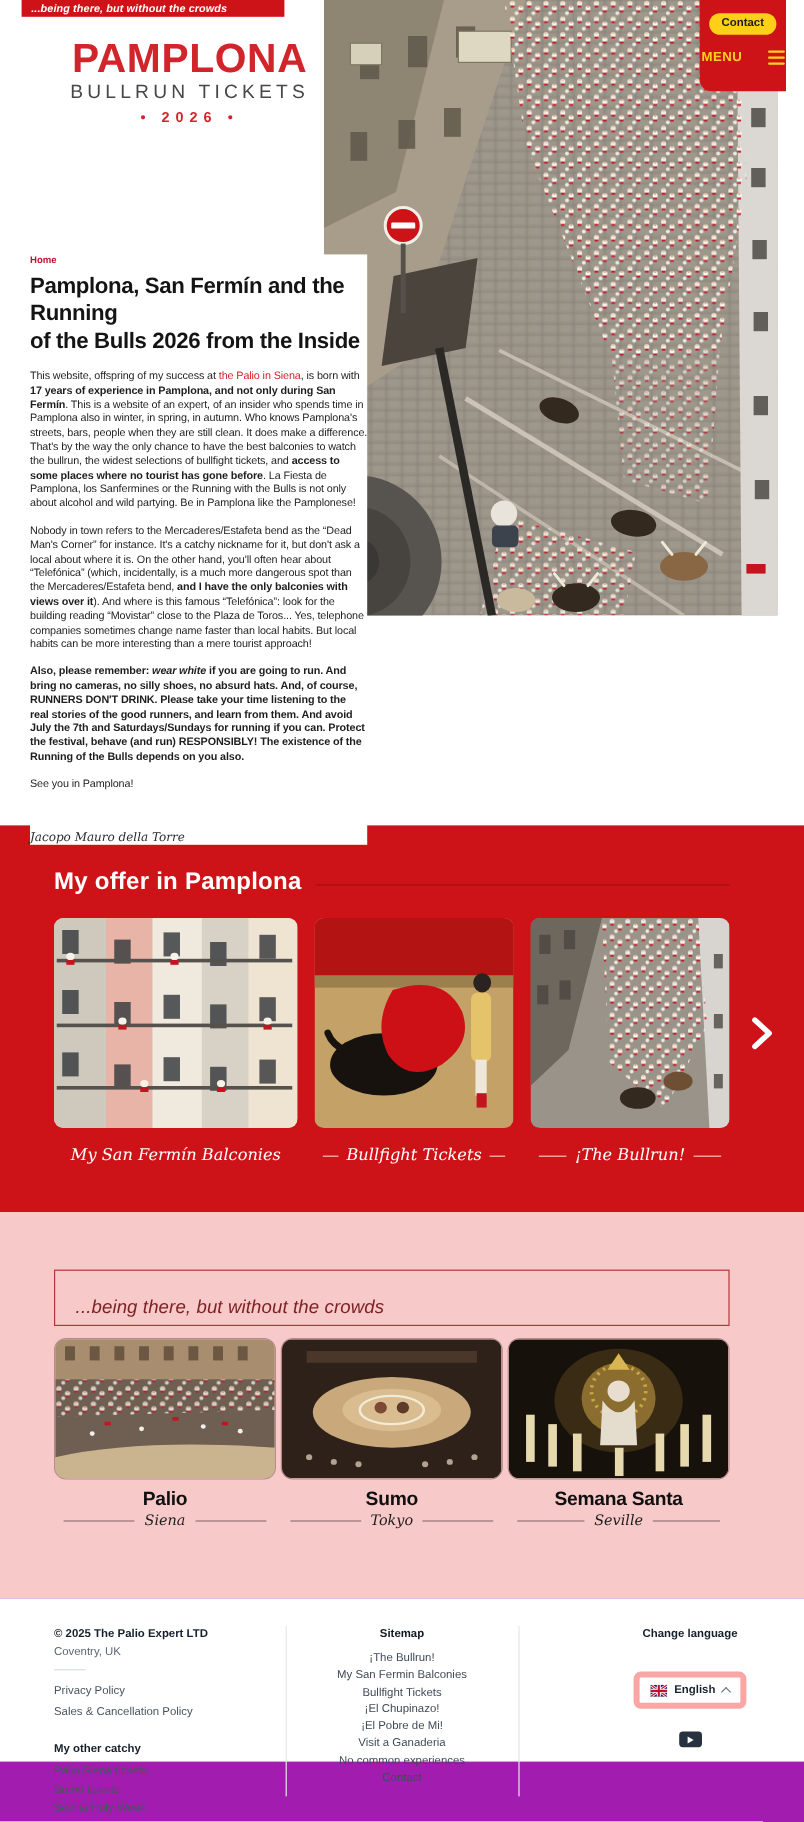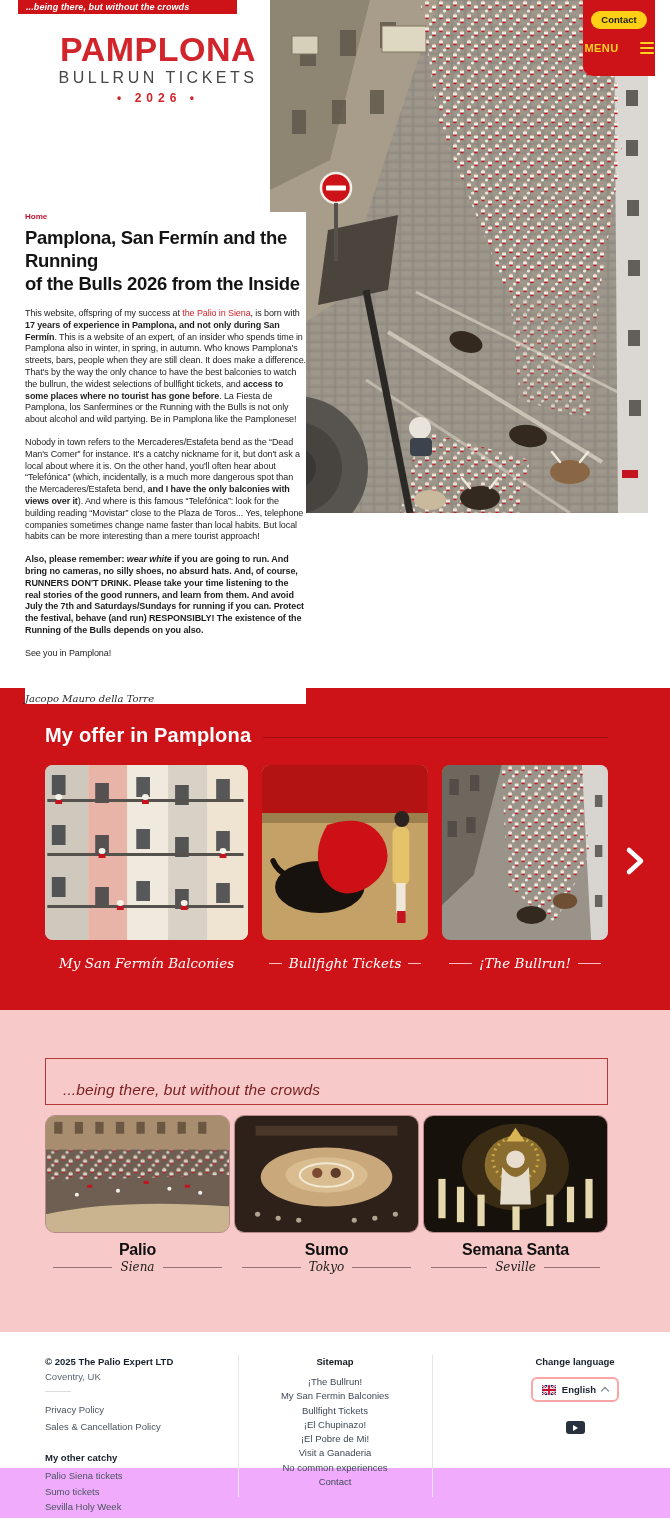--- a/index.html
+++ b/index.html
@@ -1,18 +1,18 @@
 <!DOCTYPE html>
 <html><head>
 <meta charset="utf-8">
 <style>
   * { margin:0; padding:0; box-sizing:border-box; }
   html,body { background:#ffffff; }
   body { font-family:"Liberation Sans", sans-serif; }
-  .page { position:relative; width:670px; height:1518px; margin:0 auto; background:#f0abfc; overflow:hidden; }
+  .page { position:relative; width:670px; height:1518px; margin:0 auto; background:#a21caf; overflow:hidden; }
 
   
   .hero { position:absolute; left:0; top:0; width:670px; height:688px; background:#fff; }
   .hero-photo { position:absolute; left:270px; top:0; width:378px; height:513px; z-index:1; }
   .hero-photo svg { display:block; width:100%; height:100%; }
 
   .top-banner { position:absolute; left:18px; top:0; width:219px; height:14px; background:#ce1318; z-index:3;
     display:flex; align-items:center; padding-left:8px; }
   .top-banner span { color:#fff; font-size:9px; font-weight:700; font-style:italic; letter-spacing:.1px; }
 
@@ -76,22 +76,22 @@
   .f-loc { font-size:9.5px; color:#5c6672; }
   .f-hr { width:26px; height:1px; background:#d9dde2; margin:9px 0; }
   .f-link { font-size:9.5px; color:#4a545e; line-height:17px; cursor:pointer; }
   .f-head { font-size:9.5px; font-weight:700; color:#16202b; margin-top:17px; margin-bottom:5px; }
   .f-item { font-size:9.5px; color:#4a545e; line-height:15.5px; cursor:pointer; }
   .f-col-mid { position:absolute; left:238px; top:24px; width:194px; text-align:center; }
   .f-sitemap-head { font-size:9.5px; font-weight:700; color:#101820; margin-bottom:8px; }
   .f-sm { font-size:9.5px; color:#3f4a56; line-height:14.3px; cursor:pointer; }
   .f-col-right { position:absolute; left:490px; top:24px; width:170px; text-align:center; }
   .f-lang-head { font-size:9.5px; font-weight:700; color:#16202b; }
-  .lang-btn { margin:10px auto 0; display:inline-flex; align-items:center; gap:6px; padding:5px 9px;
-    border:2px solid #fca5a5; border-radius:6px; background:#fff; cursor:pointer; }
+  .lang-btn { margin:26px auto 0; display:inline-flex; align-items:center; gap:6px; padding:5px 9px;
+    border:5px solid #fca5a5; border-radius:6px; background:#fff; cursor:pointer; }
   .lang-btn span.lbl { font-size:9.5px; font-weight:700; color:#1a242e; }
   .chev-up { width:6px; height:6px; border-left:1.6px solid #6b7480; border-top:1.6px solid #6b7480;
     transform:rotate(45deg); margin-top:3px; }
   .yt-btn { margin:19px auto 0; width:19px; height:13px; background:#28313f; border-radius:3px;
     display:flex; align-items:center; justify-content:center; cursor:pointer; }
   .yt-btn i { display:block; width:0; height:0; border-left:5px solid #fff; border-top:3.2px solid transparent; border-bottom:3.2px solid transparent; }
 </style>
 </head>
 <body>
 

